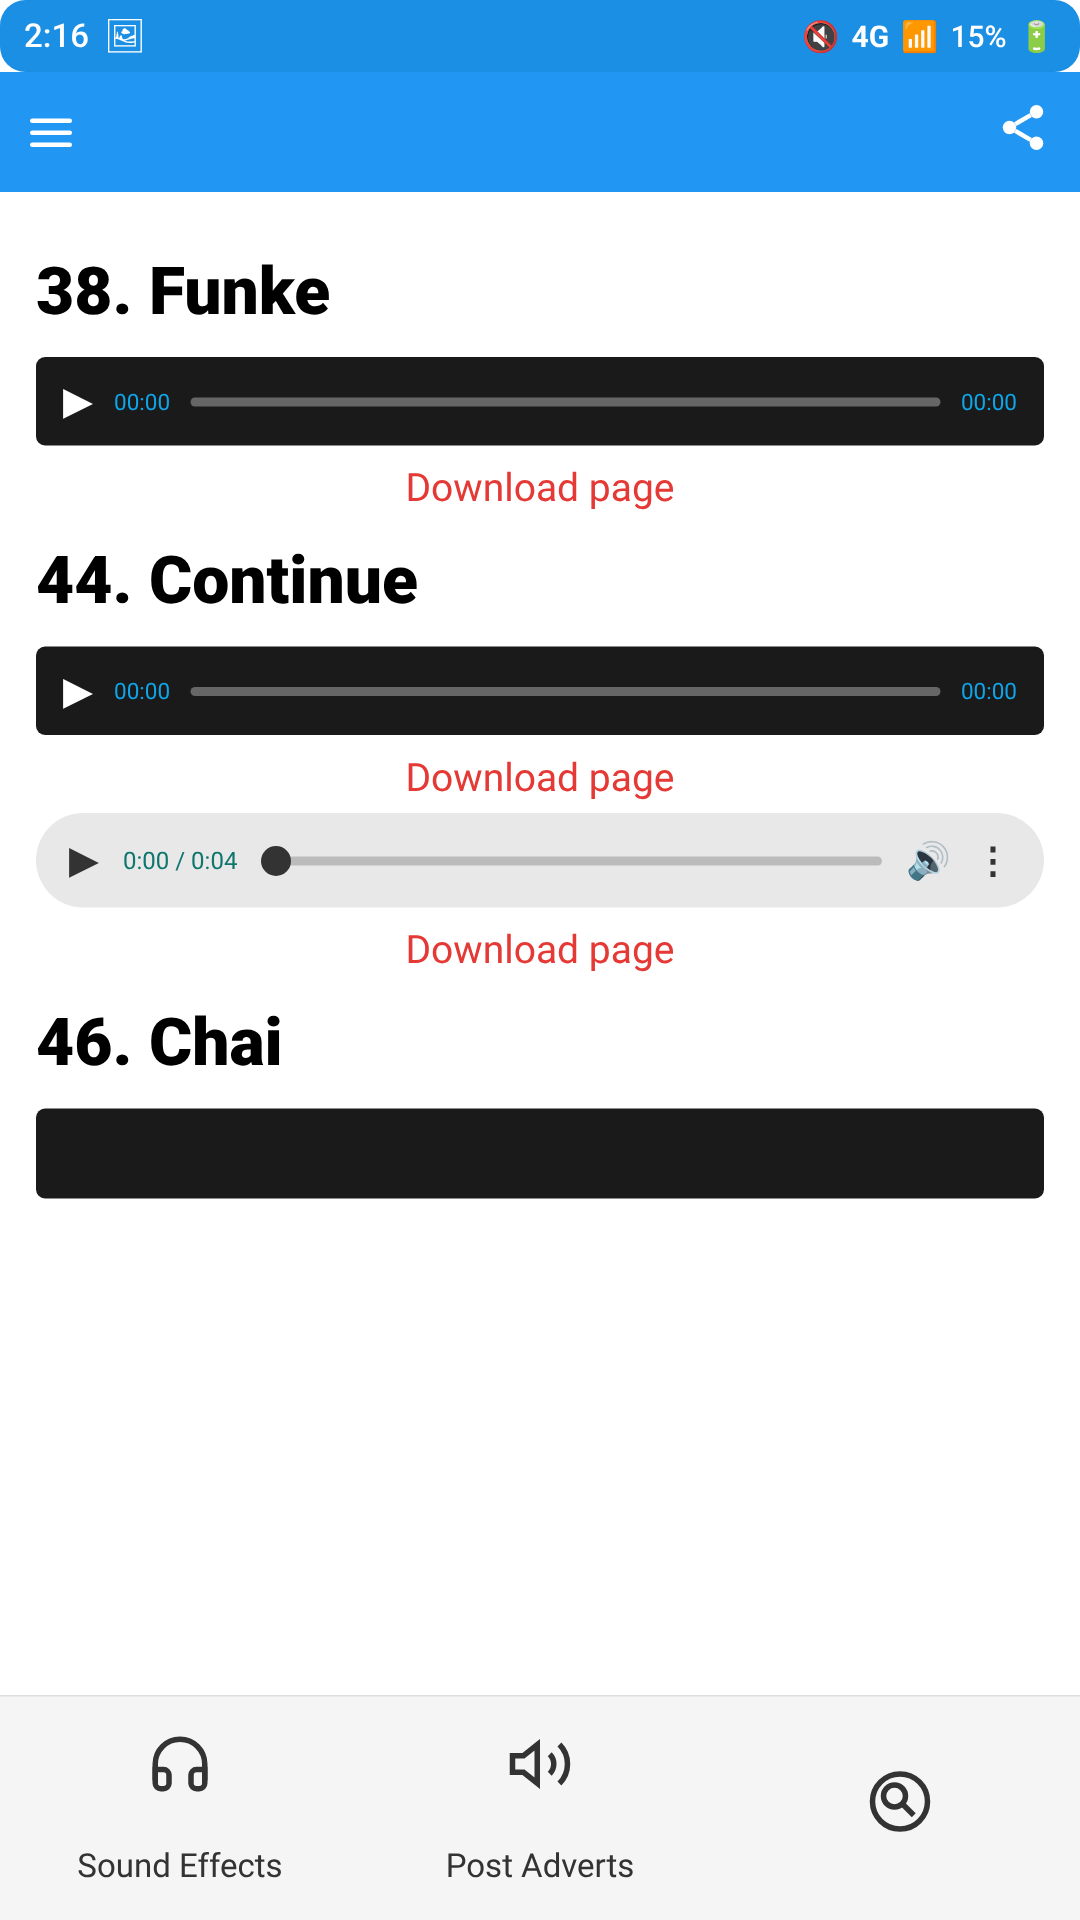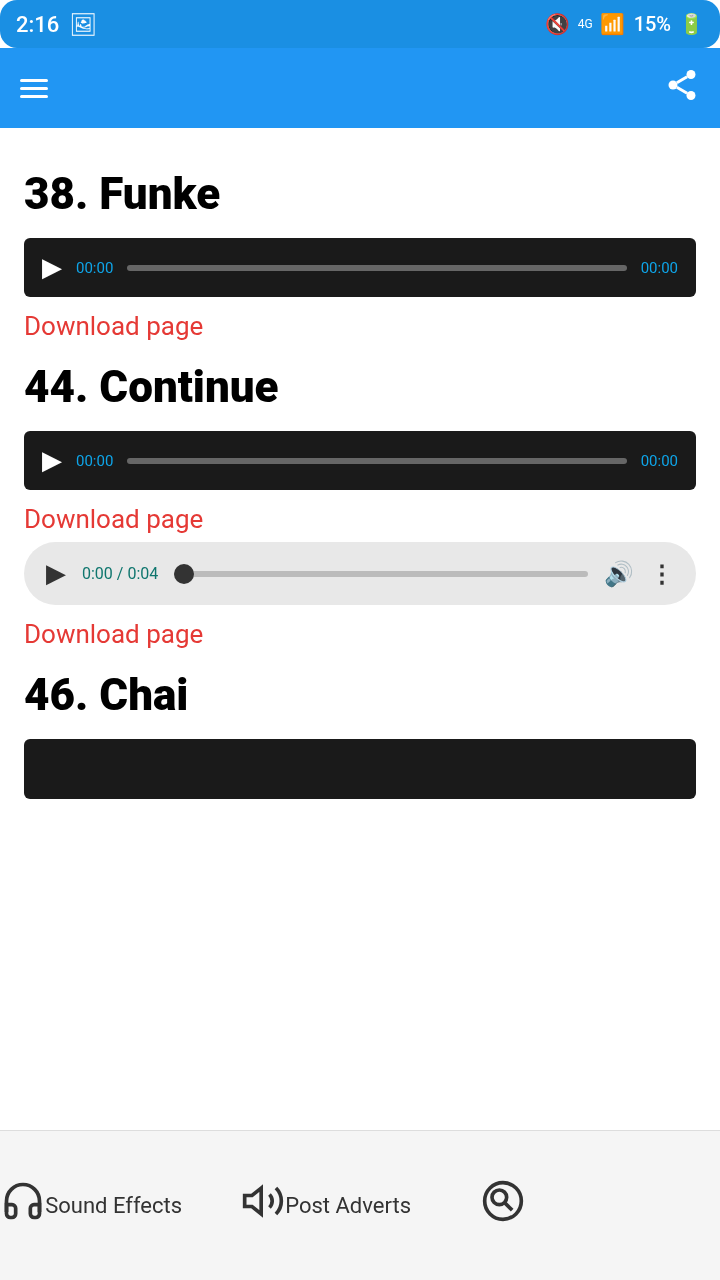--- a/index.html
+++ b/index.html
@@ -145,21 +145,21 @@
     }
     .more-icon {
       color: #333;
       font-size: 24px;
       font-weight: 900;
     }
 
     
     .download-link {
       display: block;
-      text-align: left;
+      text-align: center;
       color: #e53935;
       font-size: 26px;
       margin-top: 14px;
       margin-bottom: 8px;
       cursor: pointer;
     }
 
     
     .audio-player-partial {
       background: #1a1a1a;
@@ -177,23 +177,23 @@
       width: 720px;
       height: 150px;
       background: #f5f5f5;
       border-top: 1px solid #ddd;
       display: flex;
       align-items: center;
       justify-content: space-around;
     }
     .nav-item {
       display: flex;
-      flex-direction: row;
-      align-items: center;
-      gap: 0;
+      flex-direction: column;
+      align-items: center;
+      gap: 24px;
       cursor: pointer;
       width: 33%;
       padding: 12px 0;
     }
     .nav-icon {
       font-size: 40px;
       color: #333;
     }
     .nav-label {
       font-size: 22px;
@@ -203,21 +203,21 @@
 </head>
 <body>
 
 <div class="status-bar">
   <div class="status-bar-left">
     <span>2:16</span>
     <span>🖼</span>
   </div>
   <div class="status-bar-right">
     <span>🔇</span>
-    <span style="font-size:12px; font-weight:normal;">4G</span>
+    <span style="font-size:20px; font-weight:bold;">4G</span>
     <span>📶</span>
     <span>15%</span>
     <span>🔋</span>
   </div>
 </div>
 
 <div class="app-bar">
   <div class="hamburger-icon">
     <span></span>
     <span></span>

